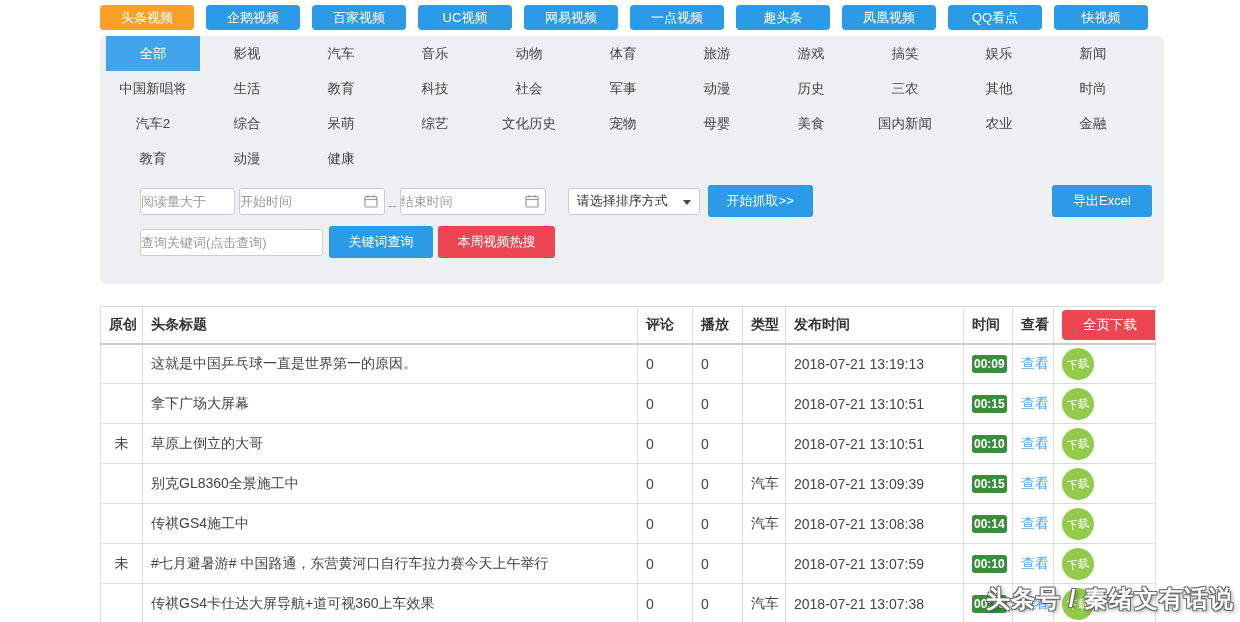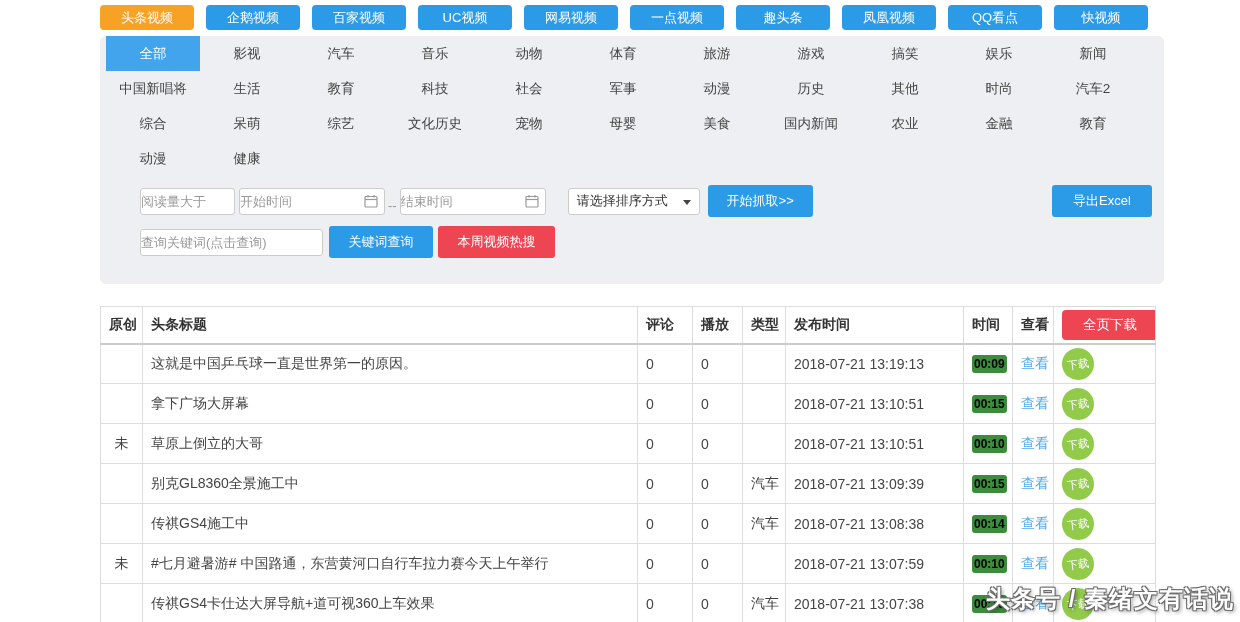--- a/index.html
+++ b/index.html
@@ -56,21 +56,21 @@
   .col-orig  { width:42px; }
   .col-title { width:495px; }
   .col-cmt   { width:55px; }
   .col-play  { width:50px; }
   .col-type  { width:43px; }
   .col-date  { width:178px; }
   .col-time  { width:49px; }
   .col-view  { width:41px; }
   .col-dl    { width:102px; }
   .c-center { text-align:center; }
-  .badge { display:inline-block; background:#3d8b3d; color:#000000; font-size:12px;
+  .badge { display:inline-block; background:#3d8b3d; color:#ffffff; font-size:12px;
     font-weight:bold; padding:2px 2px; border-radius:3px; }
   .view-link { color:#54a8e5; font-size:14px; text-decoration:none; cursor:pointer; }
   .dl-btn { width:32px; height:32px; border-radius:50%; border:none; background:#92cb4a;
     color:#fff; font-size:11px; cursor:pointer; font-family:inherit; transform:rotate(-8deg); }
   .dl-all-btn { width:96px; height:30px; border:none; border-radius:4px; background:#ee4553;
     color:#fff; font-size:13.5px; cursor:pointer; font-family:inherit; }
   tr.partial td { height:40px; }
 
   
   .watermark { position:absolute; right:6px; top:583px; font-size:24px; font-weight:bold;
@@ -110,20 +110,21 @@
         <div class="cat">娱乐</div>
         <div class="cat">新闻</div>
         <div class="cat">中国新唱将</div>
         <div class="cat">生活</div>
         <div class="cat">教育</div>
         <div class="cat">科技</div>
         <div class="cat">社会</div>
         <div class="cat">军事</div>
         <div class="cat">动漫</div>
         <div class="cat">历史</div>
+        <div class="cat">三农</div>
         <div class="cat">其他</div>
         <div class="cat">时尚</div>
         <div class="cat">汽车2</div>
         <div class="cat">综合</div>
         <div class="cat">呆萌</div>
         <div class="cat">综艺</div>
         <div class="cat">文化历史</div>
         <div class="cat">宠物</div>
         <div class="cat">母婴</div>
         <div class="cat">美食</div>

